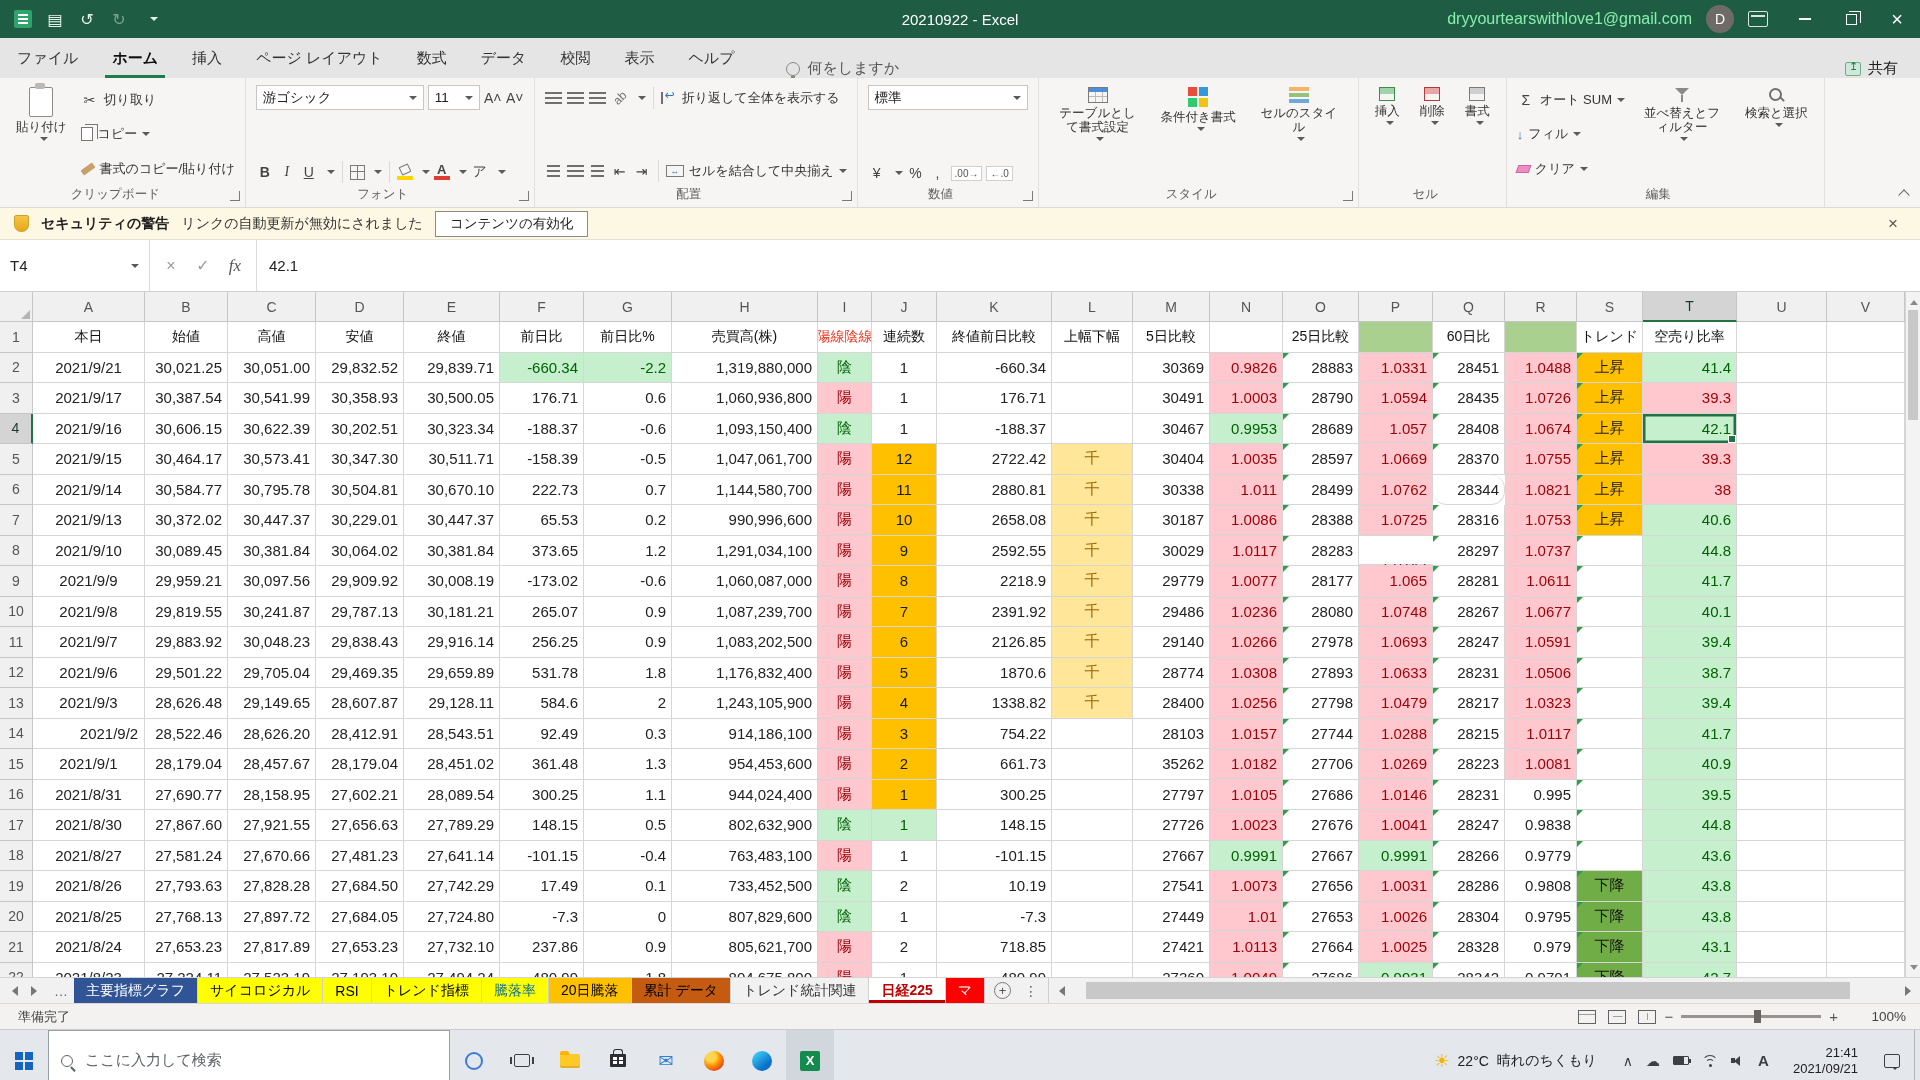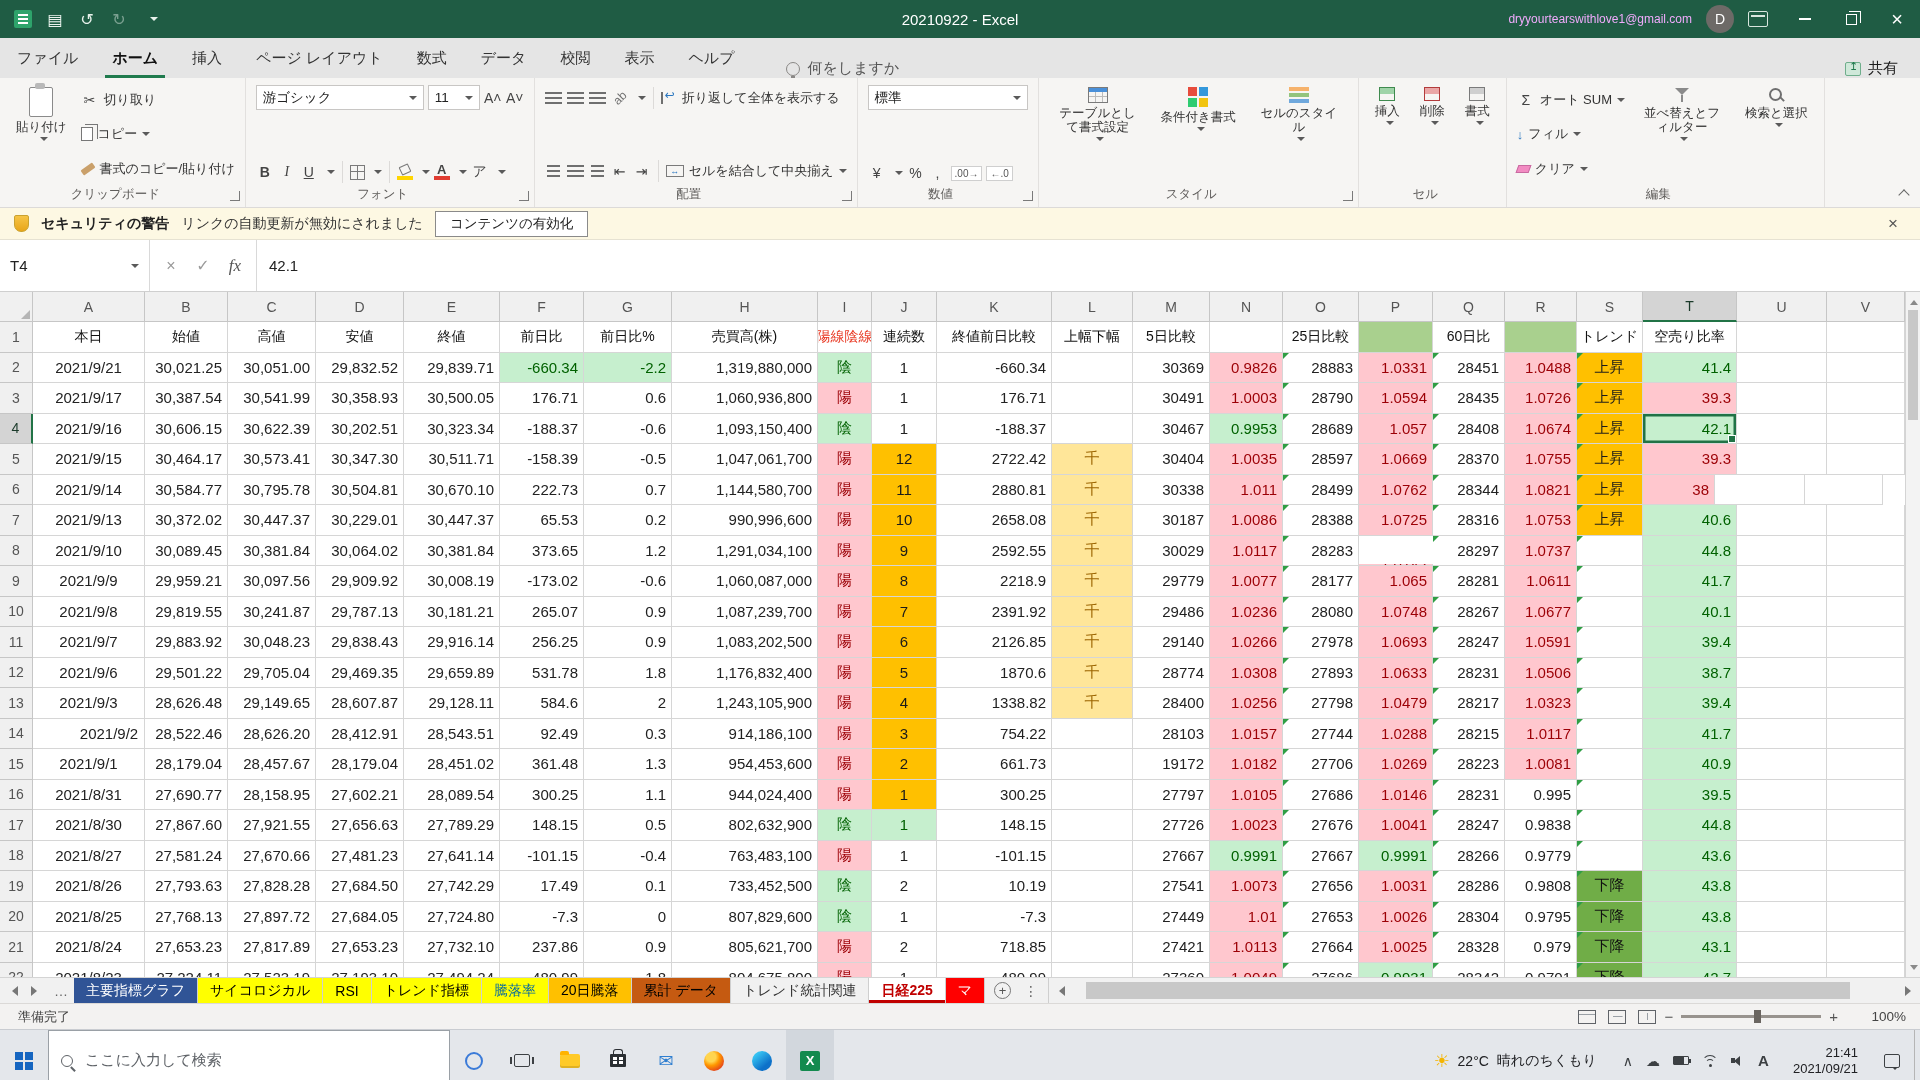--- a/index.html
+++ b/index.html
@@ -9,21 +9,21 @@
 
 
 .titlebar{height:38px;background:#1f5c44;color:#fff;display:flex;align-items:center;flex:0 0 auto}
 .qat{display:flex;align-items:center;gap:2px;padding:0 8px}
 .qbtn{width:30px;height:30px;display:flex;align-items:center;justify-content:center;font-size:16px;color:#e8f2ec}
 .qbtn.dim{opacity:.45}
 .appicon{width:18px;height:18px;background:#2ea36b;border-radius:2px;position:relative}
 .appicon::after{content:"";position:absolute;inset:4px;background:linear-gradient(#fff,#fff) 0 0/100% 2px no-repeat,linear-gradient(#fff,#fff) 0 4px/100% 2px no-repeat,linear-gradient(#fff,#fff) 0 8px/100% 2px no-repeat}
 .tb-title{position:absolute;left:50%;transform:translateX(-50%);font-size:15px;color:#fff}
 .tb-right{margin-left:auto;display:flex;align-items:center;gap:14px}
-.tb-mail{font-size:12px;color:#f0abfc}
+.tb-mail{font-size:16px;color:#86efac}
 .avatar{width:28px;height:28px;border-radius:50%;background:#6d6a67;color:#fff;display:flex;align-items:center;justify-content:center;font-size:14px}
 .ribopt{width:20px;height:16px;border:1.5px solid #d8e6de;border-radius:2px;position:relative}
 .ribopt::after{content:"";position:absolute;left:2px;right:2px;top:3px;height:1.5px;background:#d8e6de}
 .winbtns{display:flex}
 .wbtn{width:46px;height:38px;display:flex;align-items:center;justify-content:center;color:#fff}
 .ic-min{width:12px;height:2px;background:#fff}
 .ic-rest{width:11px;height:11px;border:1.5px solid #fff;position:relative}
 .ic-rest::before{content:"";position:absolute;top:-4px;left:2px;width:11px;height:11px;border:1.5px solid #fff;border-bottom:none;border-left:none}
 .ic-close{font-size:20px;line-height:1}
 
@@ -657,24 +657,24 @@
           <div class="xc a-r" style="width: 88px;">0.7</div>
           <div class="xc a-r" style="width: 146px;">1,144,580,700</div>
           <div class="xc a-c f-p" style="width: 54px;">陽</div>
           <div class="xc a-c f-o" style="width: 65px;">11</div>
           <div class="xc a-r" style="width: 115px;">2880.81</div>
           <div class="xc a-c f-y" style="width: 81px;">千</div>
           <div class="xc a-r" style="width: 77px;">30338</div>
           <div class="xc a-r f-p" style="width: 73px;">1.011</div>
           <div class="xc a-r tri" style="width: 76px; padding-left: 12px;">28499</div>
           <div class="xc a-r f-p" style="width: 74px;">1.0762</div>
-          <div class="xc a-r tri" style="width: 72px;">28344</div>
+          <div class="xc a-r tri" style="width: 72px; border-radius: 14px;">28344</div>
           <div class="xc a-r f-p" style="width: 72px;">1.0821</div>
           <div class="xc a-c f-o tri" style="width: 66px;">上昇</div>
-          <div class="xc a-r f-p" style="width: 72px;">38</div>
+          <div class="xc a-r f-p" style="width: 94px;">38</div>
           <div class="xc a-l" style="width: 90px;"></div>
           <div class="xc a-l" style="width: 78px;"></div>
         </div>
         <div class="xrow" style="height: 30.5px;">
           <div class="rh rn" style="width: 33px;">7</div>
           <div class="xc a-c" style="width: 112px;">2021/9/13</div>
           <div class="xc a-r" style="width: 83px;">30,372.02</div>
           <div class="xc a-r" style="width: 88px;">30,447.37</div>
           <div class="xc a-r" style="width: 88px;">30,229.01</div>
           <div class="xc a-r" style="width: 96px;">30,447.37</div>
@@ -878,21 +878,21 @@
           <div class="xc a-r" style="width: 88px;">28,457.67</div>
           <div class="xc a-r" style="width: 88px;">28,179.04</div>
           <div class="xc a-r" style="width: 96px;">28,451.02</div>
           <div class="xc a-r" style="width: 84px;">361.48</div>
           <div class="xc a-r" style="width: 88px;">1.3</div>
           <div class="xc a-r" style="width: 146px;">954,453,600</div>
           <div class="xc a-c f-p" style="width: 54px;">陽</div>
           <div class="xc a-c f-o" style="width: 65px;">2</div>
           <div class="xc a-r" style="width: 115px;">661.73</div>
           <div class="xc a-c" style="width: 81px;"></div>
-          <div class="xc a-r" style="width: 77px;">19172</div>
+          <div class="xc a-r" style="width: 77px;">35262</div>
           <div class="xc a-r f-p" style="width: 73px;">1.0182</div>
           <div class="xc a-r tri" style="width: 76px;">27706</div>
           <div class="xc a-r f-p" style="width: 74px;">1.0269</div>
           <div class="xc a-r tri" style="width: 72px;">28223</div>
           <div class="xc a-r f-p" style="width: 72px;">1.0081</div>
           <div class="xc a-c tri" style="width: 66px;"></div>
           <div class="xc a-r f-g" style="width: 94px;">40.9</div>
           <div class="xc a-l" style="width: 90px;"></div>
           <div class="xc a-l" style="width: 78px;"></div>
         </div>

